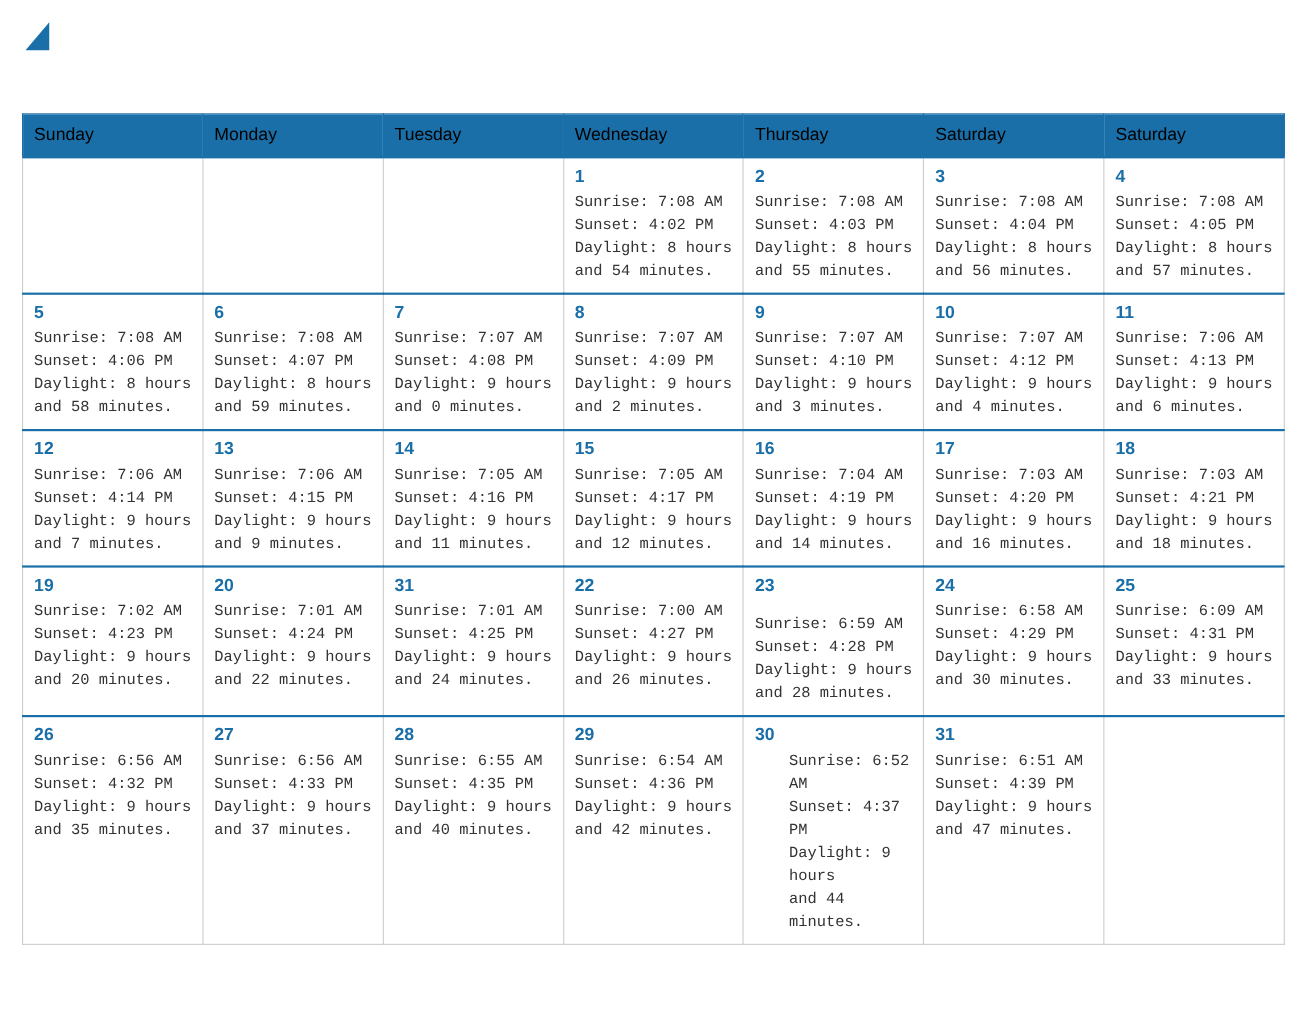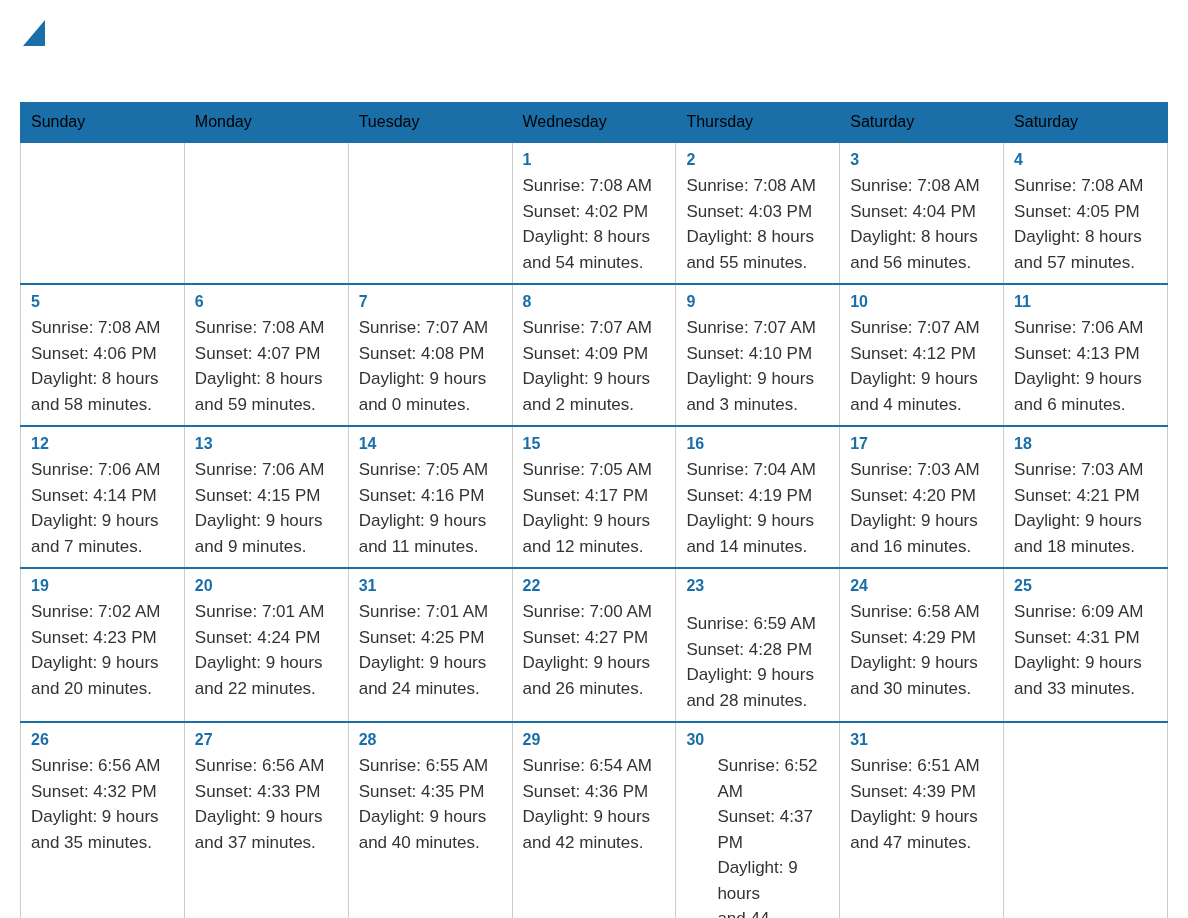--- a/index.html
+++ b/index.html
@@ -72,23 +72,24 @@
       color: #333;
     }
     .day-number {
       font-size: 16px;
       font-weight: bold;
       color: #1a6fa8;
       display: block;
       margin-bottom: 4px;
     }
     .day-info {
-      font-size: 17px;
+      font-size: 14px;
       line-height: 1.5;
       color: #333;
+      font-family: Liberation Mono, monospace;
     }
     .empty-cell {
       background: #fff;
     }
     tbody tr {
       border-top: 2px solid #1a6fa8;
     }
   </style>
 </head>
 <body>

